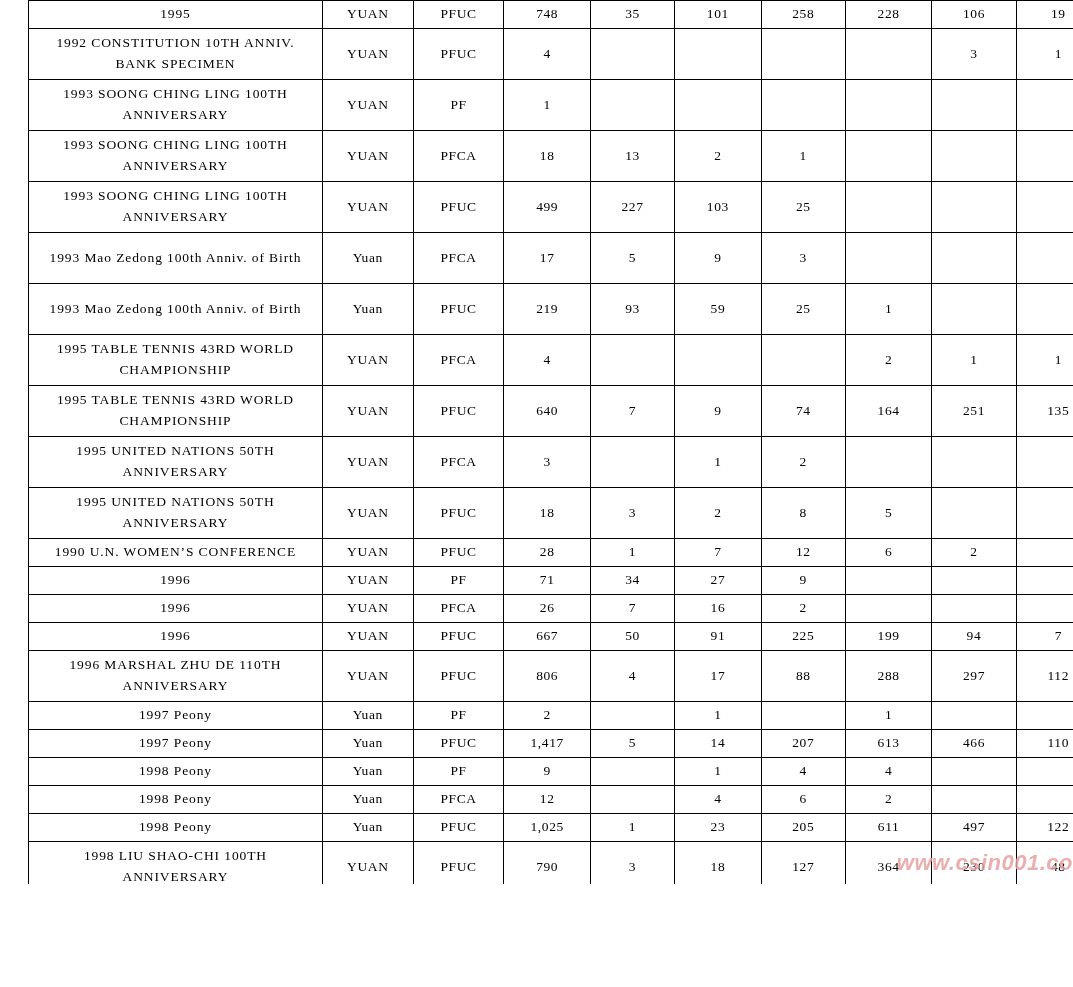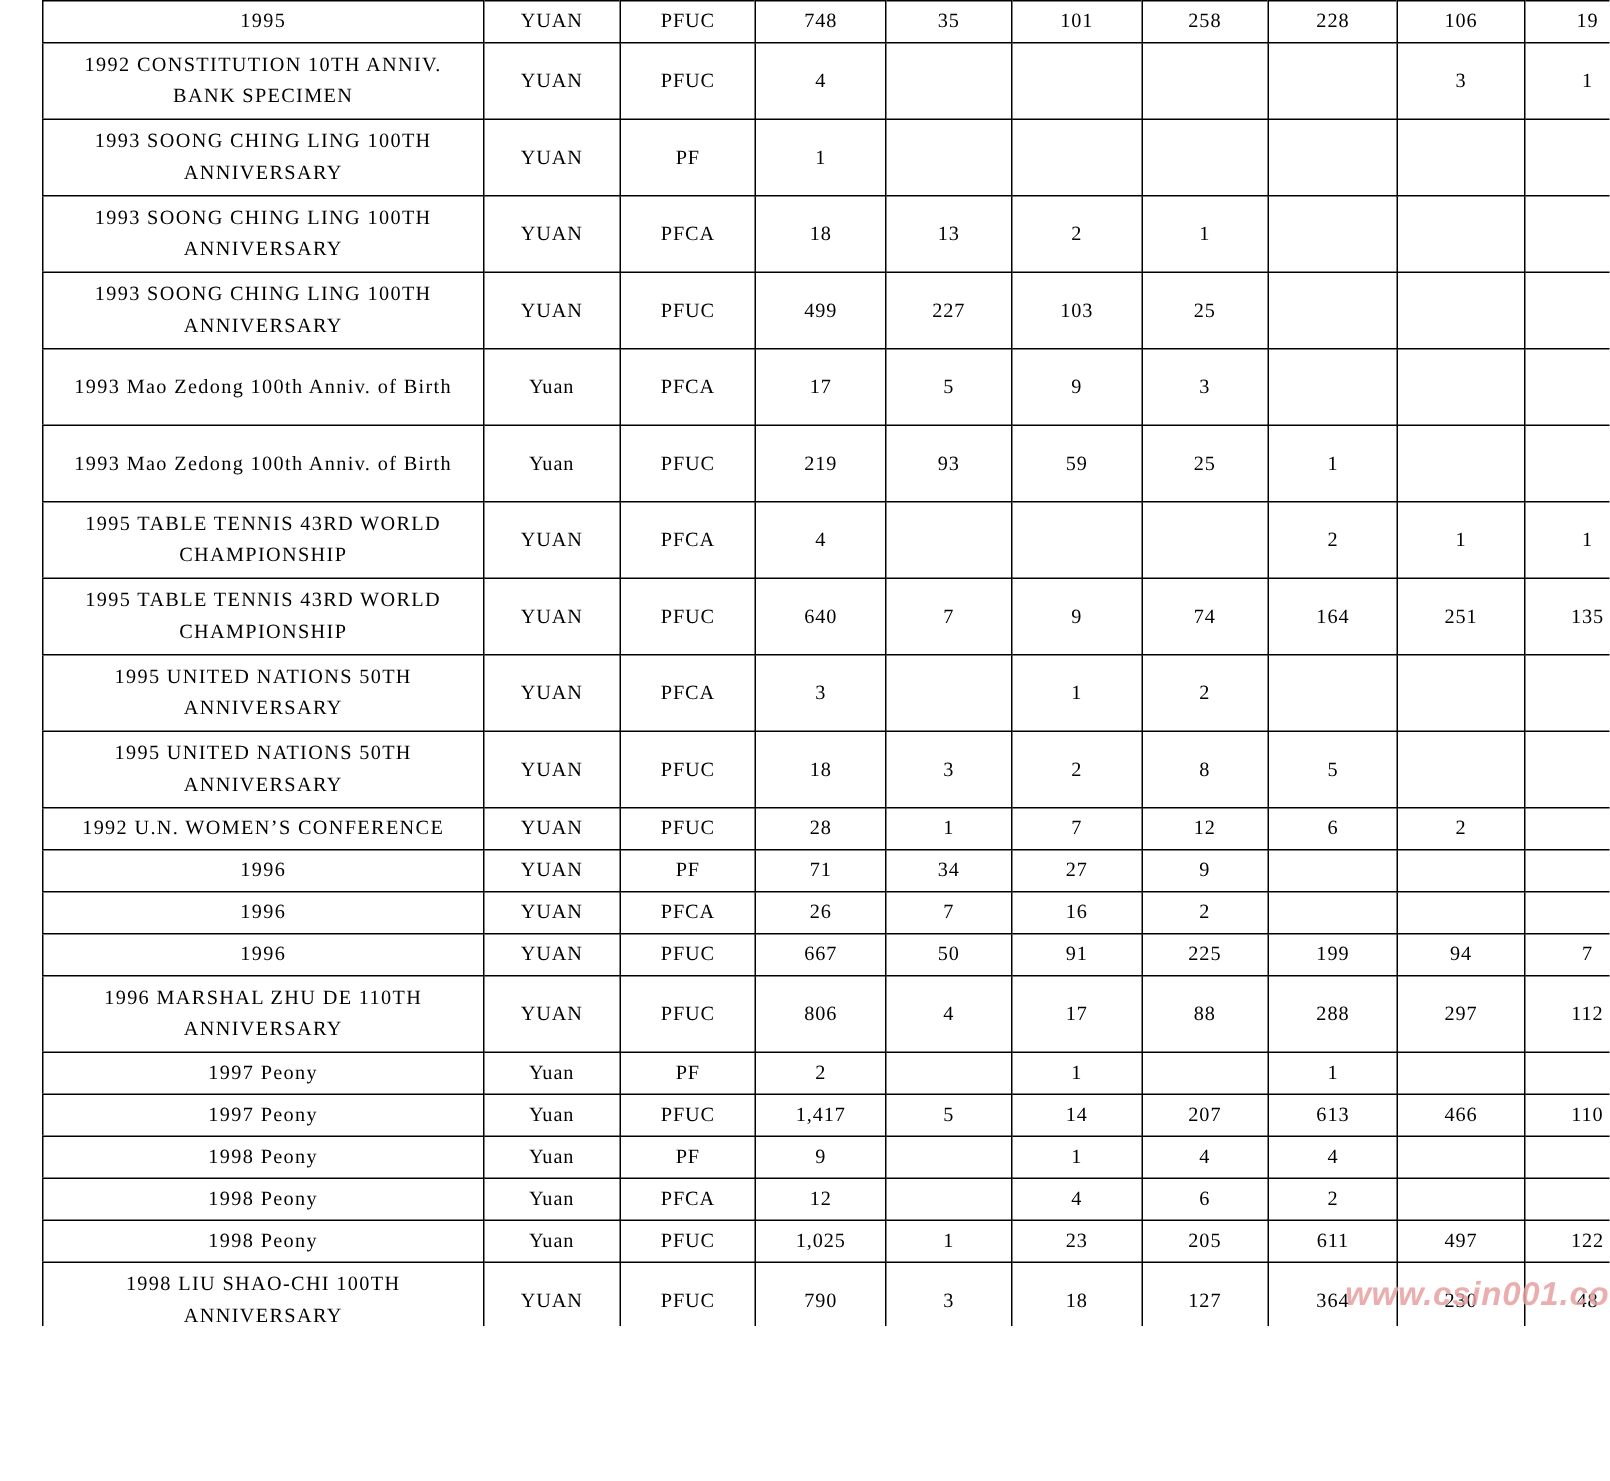--- a/index.html
+++ b/index.html
@@ -212,21 +212,21 @@
           <td>PFUC</td>
           <td>18</td>
           <td>3</td>
           <td>2</td>
           <td>8</td>
           <td>5</td>
           <td></td>
           <td></td>
         </tr>
         <tr class="short">
-          <td class="desc">1992 U.N. WOMEN’S CONFERENCE</td>
+          <td class="desc">1990 U.N. WOMEN’S CONFERENCE</td>
           <td>YUAN</td>
           <td>PFUC</td>
           <td>28</td>
           <td>1</td>
           <td>7</td>
           <td>12</td>
           <td>6</td>
           <td>2</td>
           <td></td>
         </tr>

